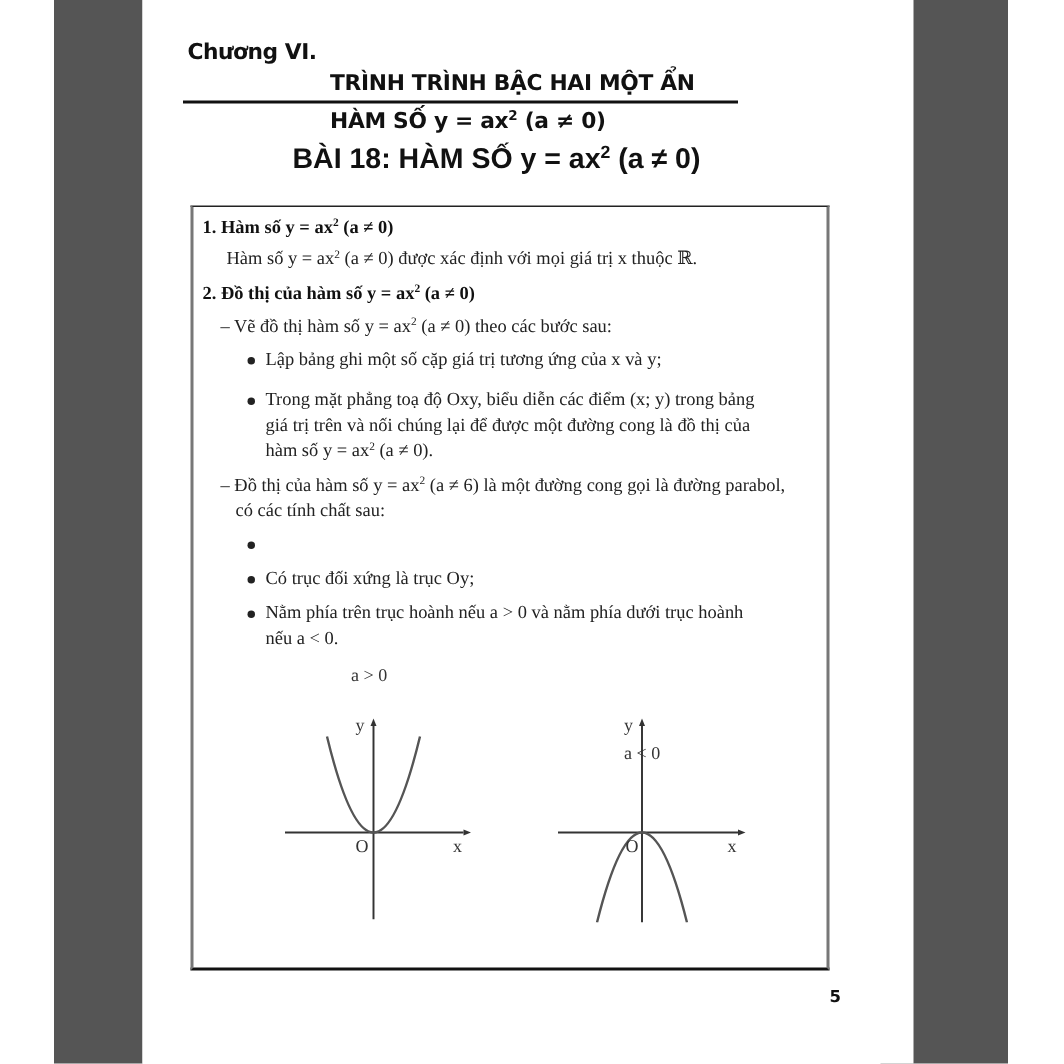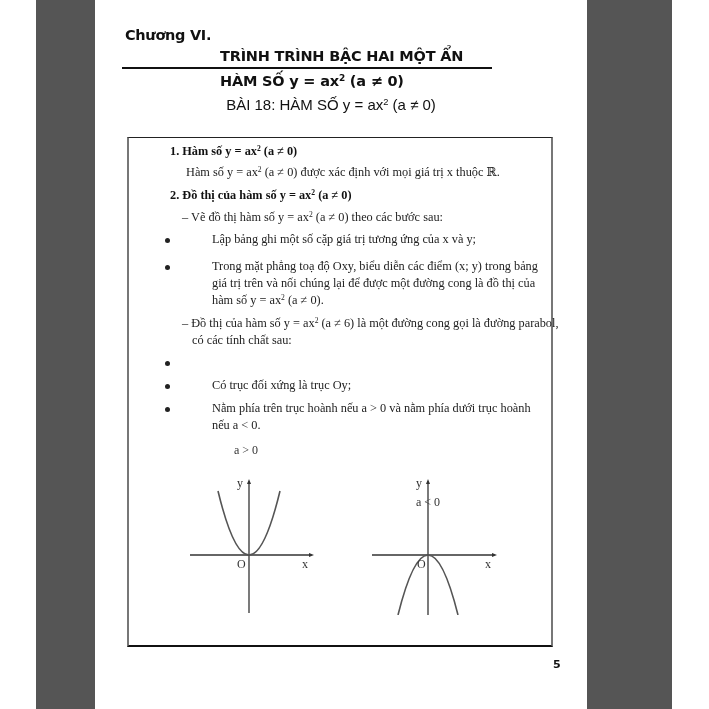--- a/index.html
+++ b/index.html
@@ -5,49 +5,49 @@
     html, body { margin: 0; padding: 0; }
     body {
       width: 709px; height: 709px; position: relative; overflow: hidden;
       background: #ffffff;
       font-family: "Liberation Serif", "DejaVu Serif", serif;
       color: #1a1a1a;
     }
     .side { position: absolute; top: 0; height: 709px; background: #555555; }
     .side.left { left: 36px; width: 59px; }
     .side.right { left: 587px; width: 85px; }
-    .page { position: absolute; left: 95px; top: 0; width: 492px; height: 709px; background: #ffffff; }
+    .page { position: absolute; left: 95px; top: 0; width: 492px; height: 709px; background: #ffffff; padding-left: 22px; }
 
     .chap-label {
       position: absolute; left: 30px; top: 27px;
       font-family: "DejaVu Sans", sans-serif; font-weight: bold; font-size: 14.5px;
       letter-spacing: -0.3px; color: #111;
     }
     .chap-title1, .chap-title2 {
       position: absolute; left: 125px;
       font-family: "DejaVu Sans", sans-serif; font-weight: bold; font-size: 14.5px;
       letter-spacing: -0.2px; color: #111;
     }
     .chap-title1 { top: 27px; margin-top: 46px; }
     .chap-title2 { top: 48px; }
     .chap-rule { position: absolute; left: 27px; width: 370px; top: 67px; height: 2px; background: #111; }
 
     .lesson-title {
       position: absolute; left: 0; width: 472px; top: 96px; text-align: center;
-      font-family: "Liberation Sans", sans-serif; font-weight: normal; font-size: 15px; color: #111;
+      font-family: "Liberation Sans", sans-serif; font-weight: bold; font-size: 19px; color: #111;
     }
     sup { font-size: 0.62em; vertical-align: 0.55em; line-height: 0; }
 
     .box {
       position: absolute; left: 32px; top: 137px; width: 426px; height: 510px;
       border-left: 2px solid #777; border-right: 2px solid #777;
       border-top: 1px solid #222; border-bottom: 2px solid #111;
       box-sizing: border-box;
     }
-    .line { position: absolute; font-size: 12.3px; white-space: nowrap; color: #222; margin-left: 35px; }
+    .line { position: absolute; font-size: 12.3px; white-space: nowrap; color: #222; }
     .b { font-weight: bold; color: #111; }
     .bullet { position: absolute; width: 5px; height: 5px; border-radius: 50%; background: #222; }
 
     .graph { position: absolute; }
     .graph-label { position: absolute; font-size: 12px; color: #333; }
     .ax { font-size: 12px; color: #333; position: absolute; }
 
     .page-num {
       position: absolute; left: 458px; top: 658px;
       font-family: "DejaVu Sans", sans-serif; font-weight: bold; font-size: 11px; color: #111;

